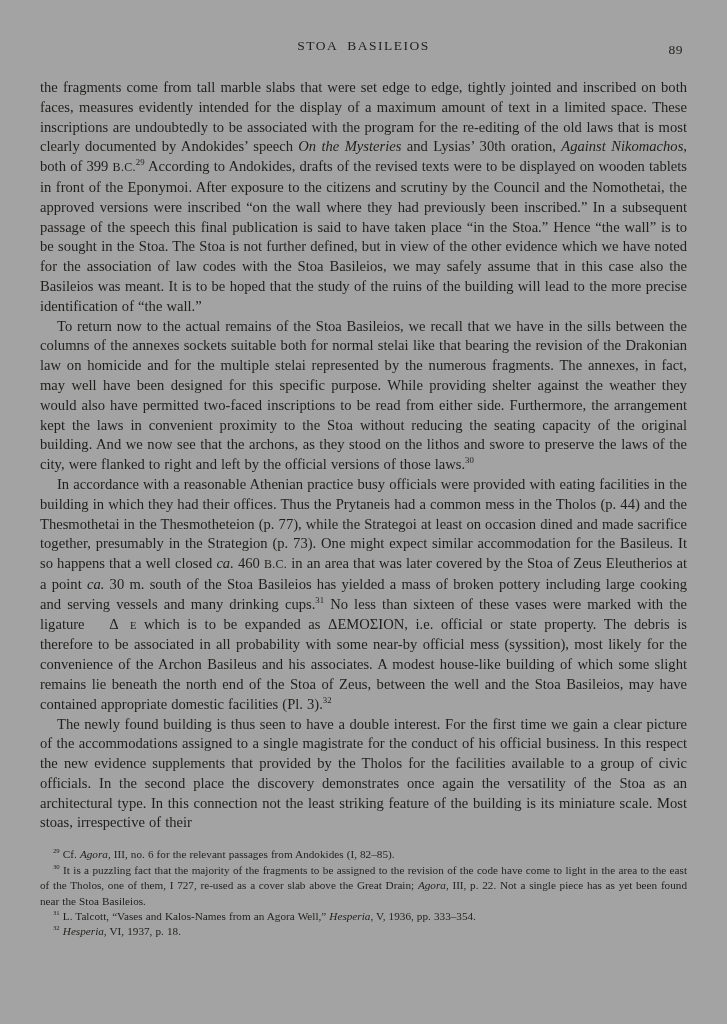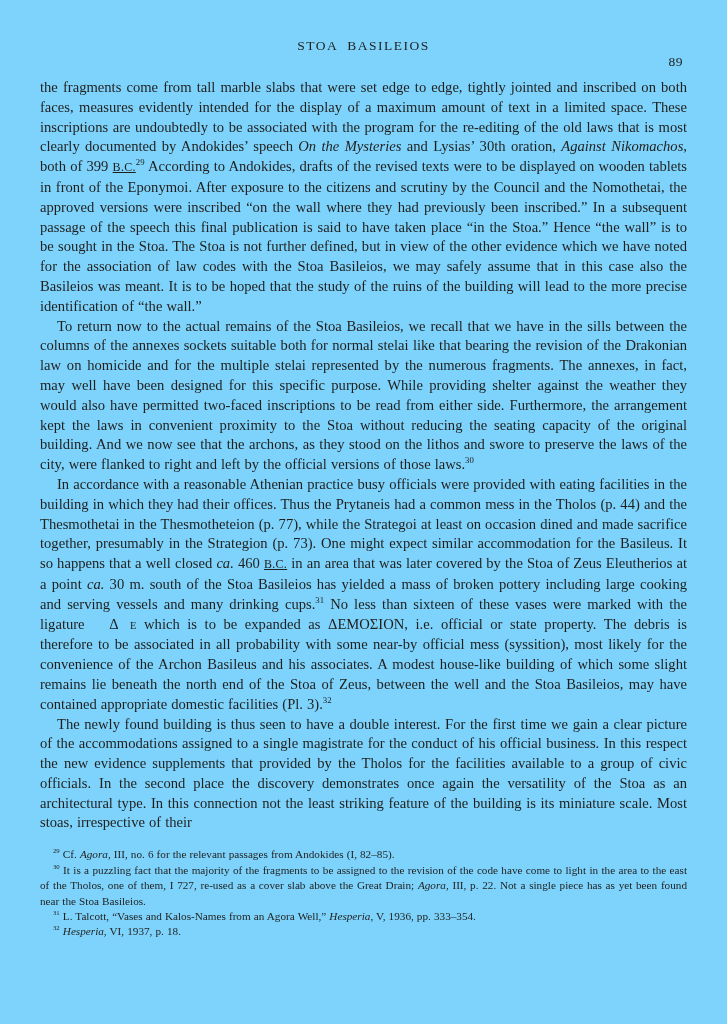--- a/index.html
+++ b/index.html
@@ -5,21 +5,21 @@
   html, body {
     margin: 0;
     padding: 0;
     background: #f4f3f0;
   }
   .page {
     position: relative;
     width: 727px;
     height: 1024px;
     margin: 0;
-    background: #7dd3fc;
+    background: #a3a3a3;
     box-sizing: border-box;
     padding: 38px 40px 0 40px;
     font-family: "Liberation Serif", "DejaVu Serif", serif;
     color: #201f1d;
     overflow: hidden;
   }
   
   .running-header {
     position: relative;
     height: 16px;
@@ -29,39 +29,39 @@
   }
   .running-title {
     display: block;
     text-align: center;
     letter-spacing: 1.5px;
     word-spacing: 5px;
   }
   .page-number {
     position: absolute;
     right: 4px;
-    top: 16px;
+    top: 4px;
     letter-spacing: 0.5px;
   }
   
   .body-text p {
     margin: 0;
     text-align: justify;
     font-size: 14.6px;
     line-height: 19.8px;
     word-spacing: 0.4px;
   }
   .body-text p.indent { text-indent: 17px; }
   sup.fnref {
     font-size: 0.6em;
     vertical-align: super;
     line-height: 0;
     letter-spacing: 0;
   }
-  .sc { font-size: 0.82em; letter-spacing: 0.3px; text-decoration: underline; }
+  .sc { font-size: 0.82em; letter-spacing: 0.3px; }
   
   .lig { white-space: nowrap; text-decoration: underline; }
   .lig .lig-a { display: inline-block; }
   .lig .lig-b {
     display: inline-block;
     margin-left: -0.52em;
     font-size: 0.72em;
     transform: translateY(-0.04em);
   }
   

